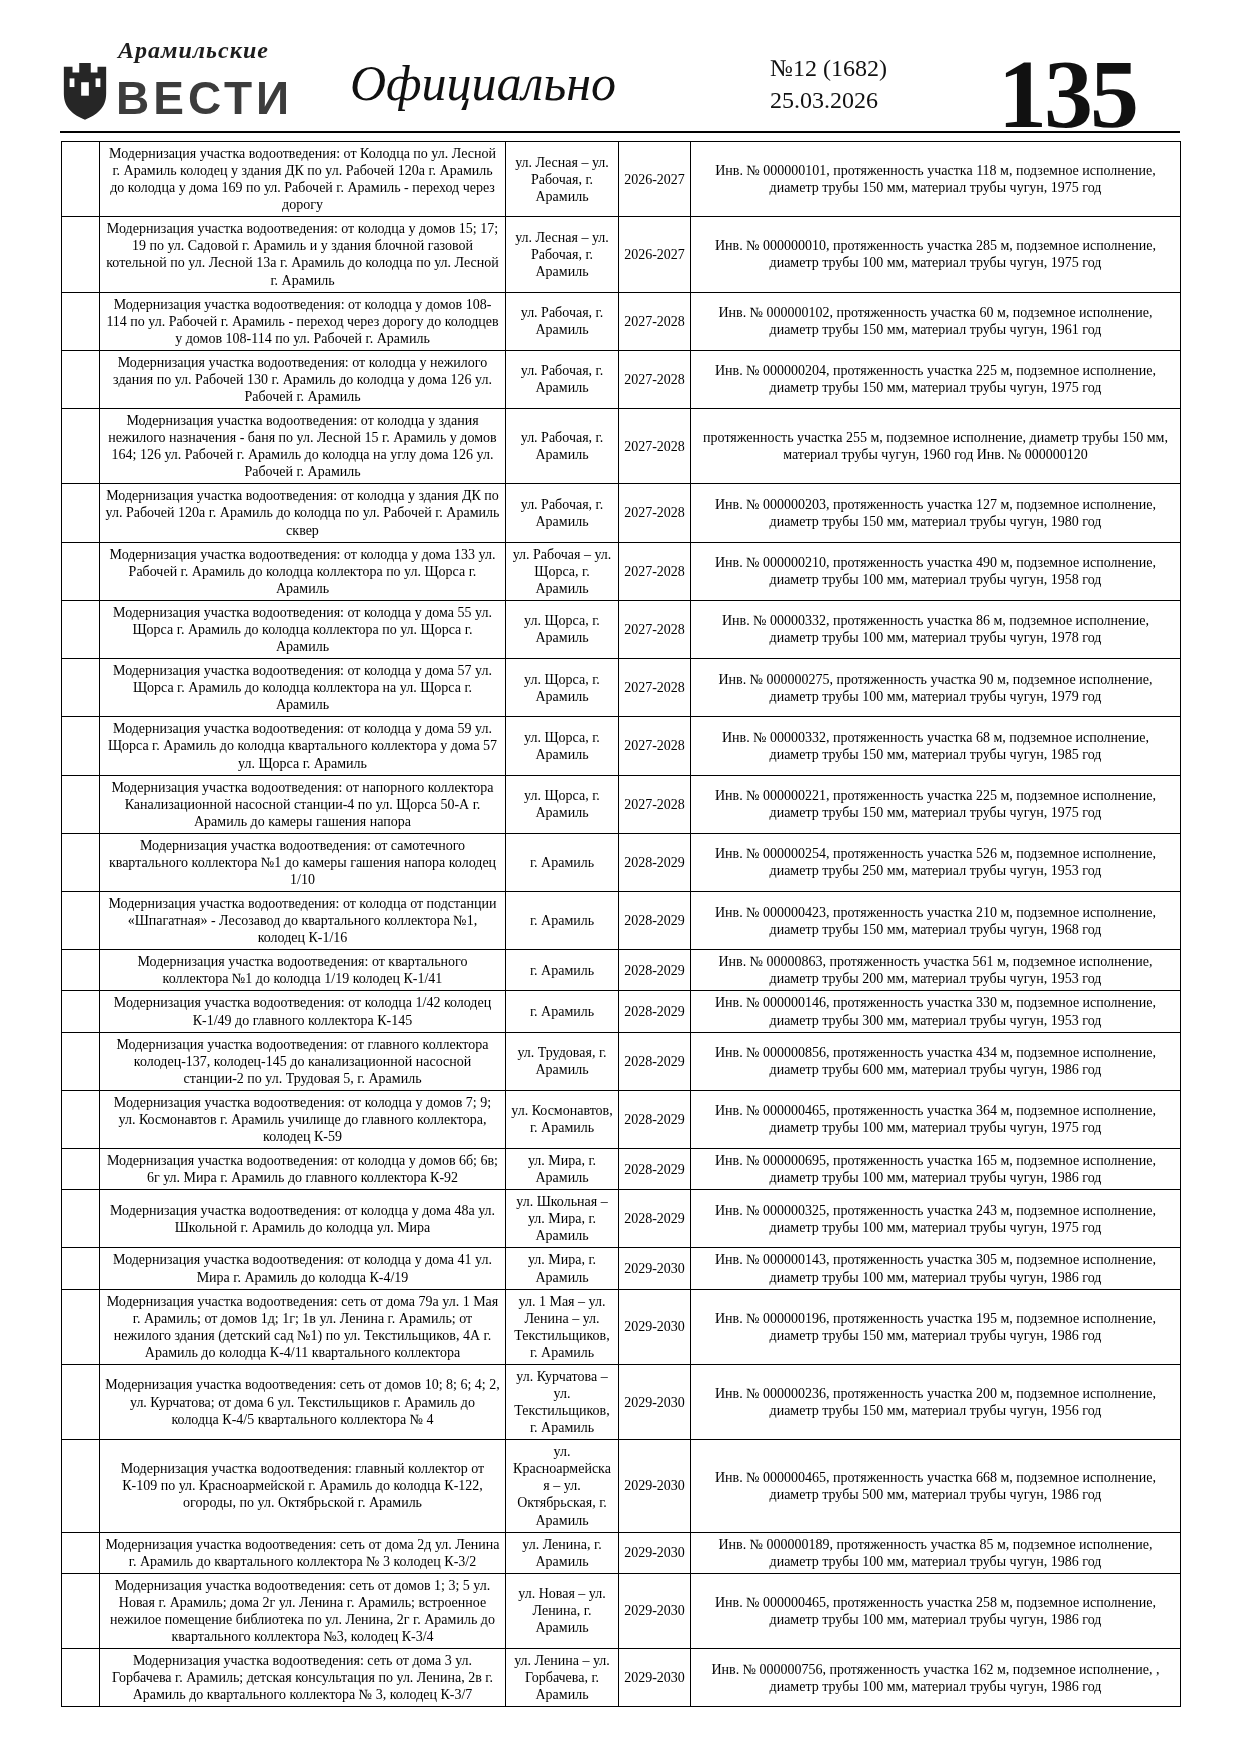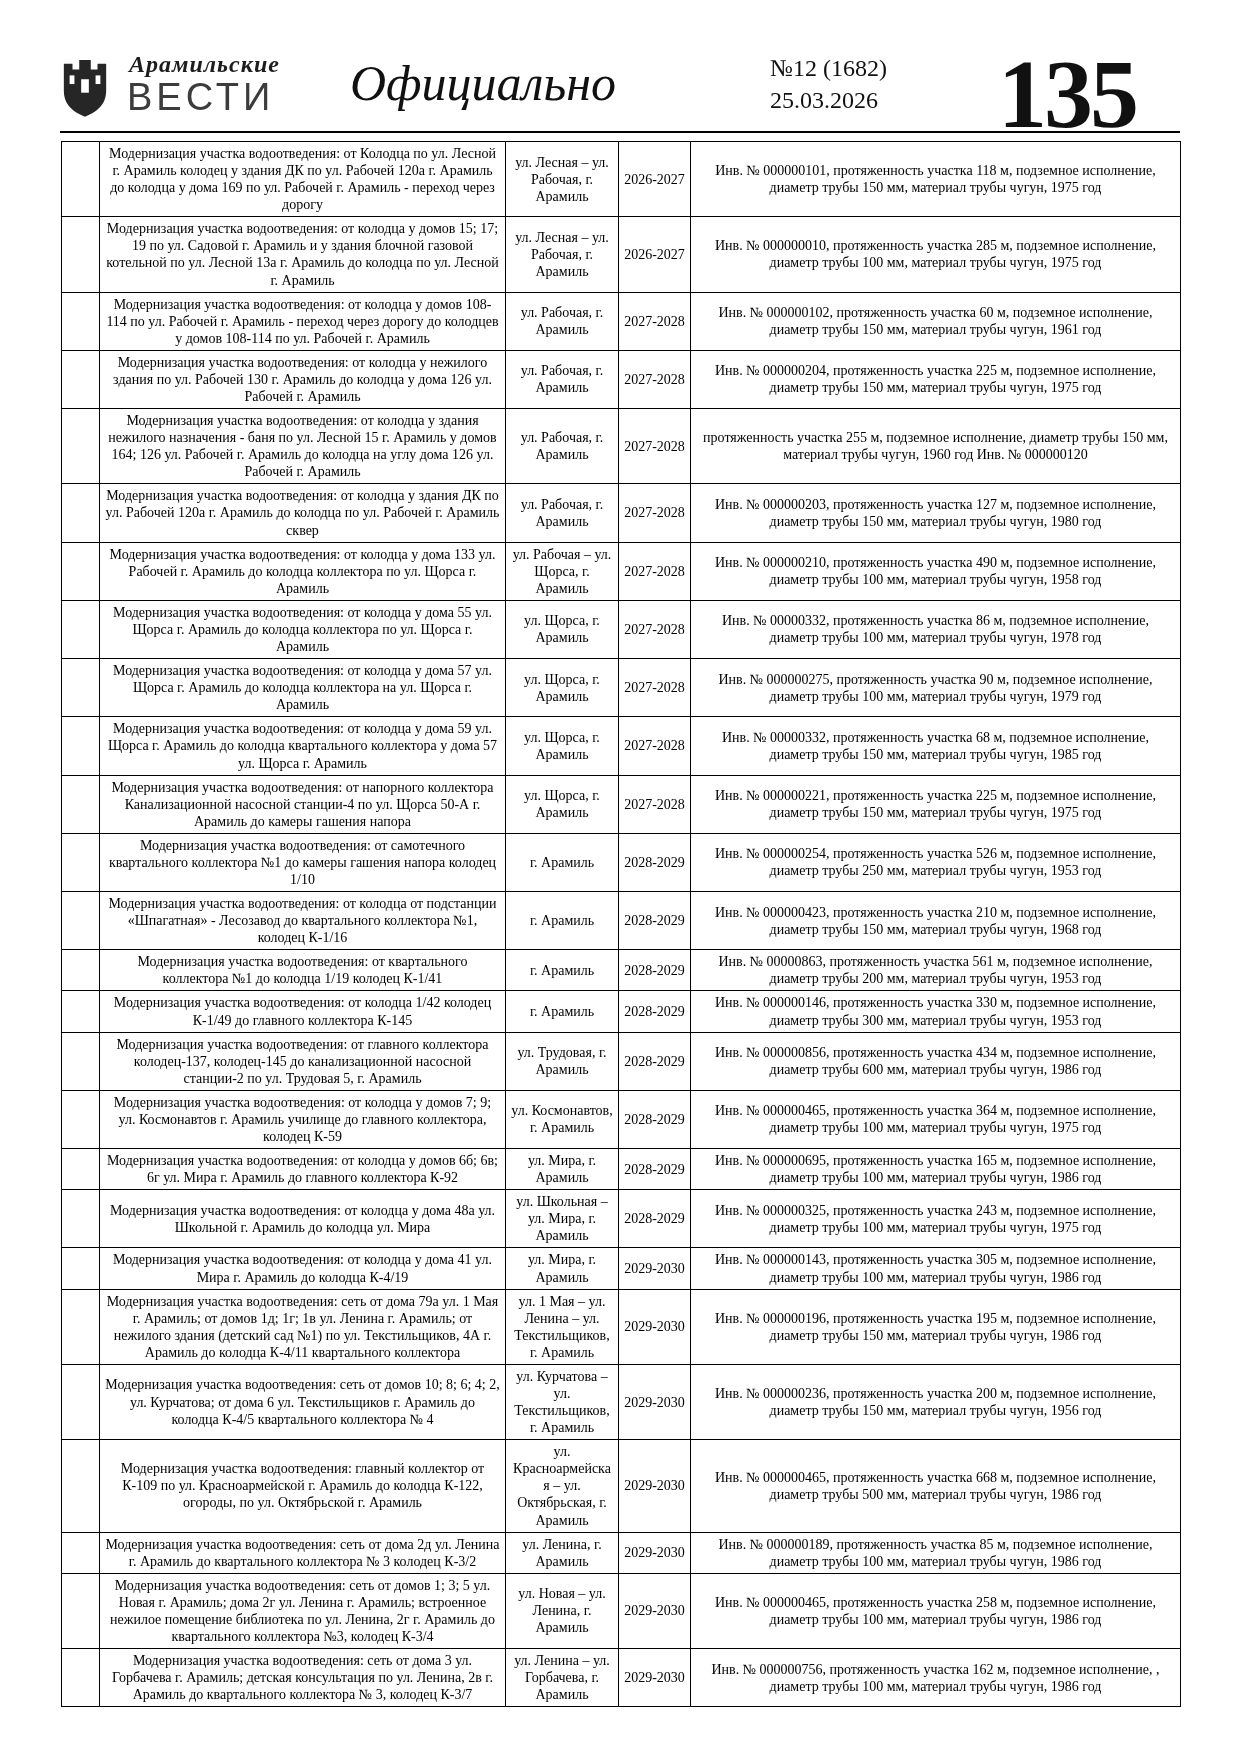--- a/index.html
+++ b/index.html
@@ -8,30 +8,30 @@
     position: relative;
     width: 1241px;
     height: 1754px;
     background: #ffffff;
     color: #000000;
     font-family: "Liberation Serif", serif;
     overflow: hidden;
   }
   
   .header { position: absolute; top: 36px; left: 60px; width: 1120px; height: 94px; }
-  .masthead { position: absolute; left: 0; top: 16px; display: flex; align-items: flex-start; gap: 17px; }
+  .masthead { position: absolute; left: 0; top: 2px; display: flex; align-items: flex-end; gap: 6px; }
   .emblem { width: 50px; height: 66px; flex: 0 0 auto; }
   .mh-top {
     font-style: italic; font-weight: bold; font-size: 24px; letter-spacing: 1px;
     color: #1d1d1d; line-height: 1.05; padding-left: 2px;
   }
   .mh-bottom {
     font-family: "Liberation Sans", sans-serif;
-    font-weight: normal; font-size: 38px; letter-spacing: 4px;
-    color: #3c3c3c; line-height: 0.95; margin-top: 2px;
+    font-weight: bold; font-size: 46px; letter-spacing: 4px;
+    color: #3c3c3c; line-height: 0.95; margin-top: 14px;
   }
   .section-title {
     position: absolute; left: 290px; top: 18px; width: 340px;
     text-align: left; font-style: italic; font-size: 50px; color: #111111;
     font-family: "Liberation Serif", serif;
   }
   .issue-info {
     position: absolute; left: 710px; top: 16px; width: 210px;
     text-align: left; font-size: 24px; line-height: 1.35; color: #111111;
   }

